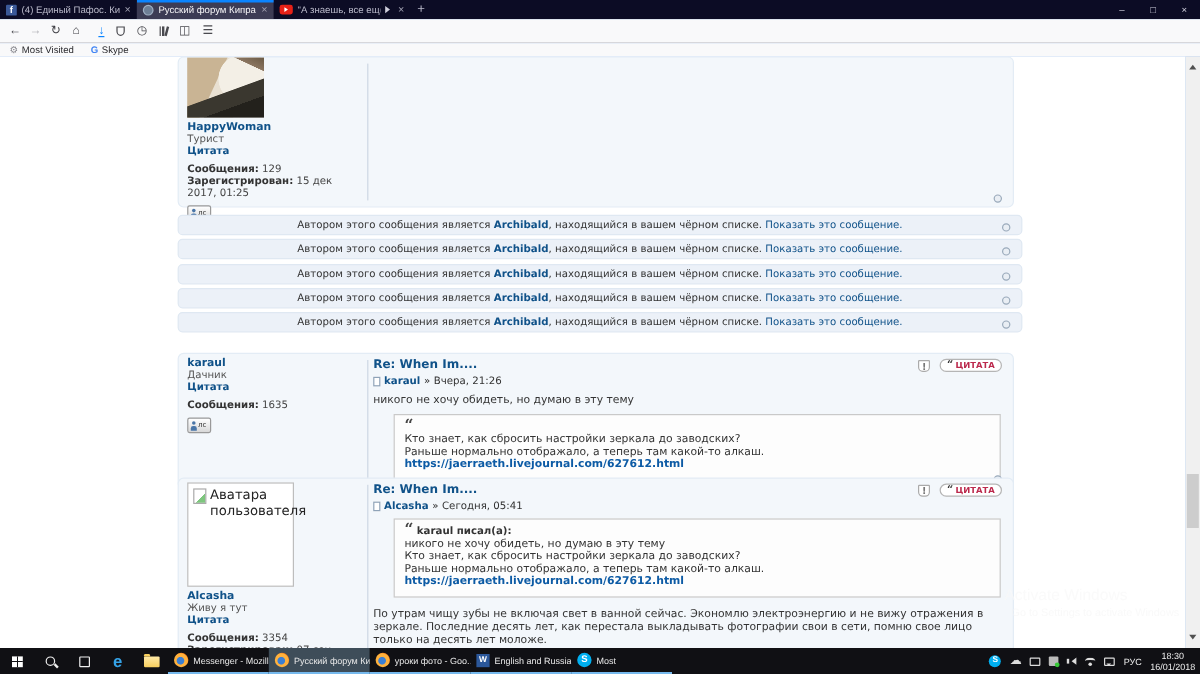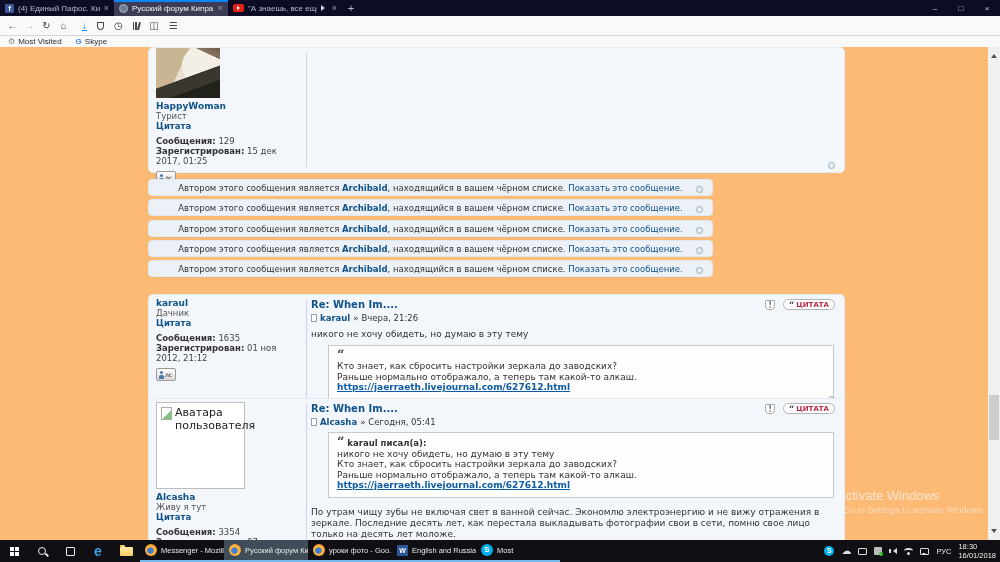--- a/index.html
+++ b/index.html
@@ -37,21 +37,21 @@
   .lib-ico i { display:block; width:1.5px; height:8px; background:#4a4a4f; }
   .lib-ico i:last-child { transform:rotate(15deg); }
 
   
   .bookmarks { position:absolute; top:36px; left:0; right:0; height:11px; background:#f9f9fa; display:flex; align-items:center; padding:0 8px; gap:14px; font-size:8px; color:#2a2a2e; }
   .bm { display:flex; align-items:center; gap:3px; }
   .gear { color:#8a8a90; font-size:8px; }
   .g-logo { color:#4285f4; font-weight:bold; font-size:8px; }
 
   
-  .page { position:absolute; top:47px; left:0; width:988px; height:493px; background:#fdba74; overflow:hidden; font-family:"DejaVu Sans","Liberation Sans",sans-serif; }
+  .page { position:absolute; top:47px; left:0; width:988px; height:493px; background:#ffffff; overflow:hidden; font-family:"DejaVu Sans","Liberation Sans",sans-serif; }
   .scrollbar { position:absolute; top:47px; right:0; width:12px; height:493px; background:#f0f0f0; }
   .scroll-up, .scroll-down { position:absolute; left:3px; width:0; height:0; border:3px solid transparent; }
   .scroll-up { top:4px; border-bottom:4px solid #505050; }
   .scroll-down { bottom:4px; border-top:4px solid #505050; }
   .scroll-thumb { position:absolute; top:348px; left:1px; width:10px; height:45px; background:#cdcdcd; }
 
   .post { position:absolute; left:148px; width:697px; background:#f3f7fb; border:1px solid #e3ecf5; border-radius:5px; }
   .vsep { position:absolute; left:157px; top:5px; bottom:5px; width:1px; background:#ccd6e3; }
   .post-left { position:absolute; left:7px; top:3px; width:146px; font-size:8.5px; color:#444; line-height:10px; }
   .post-right { position:absolute; left:162px; right:10px; top:4px; font-size:9px; color:#333; }
@@ -77,28 +77,28 @@
   .ph-text { position:absolute; left:18px; top:3px; width:66px; font-size:11px; line-height:13px; color:#222; }
 
   .ptitle { color:#105289; font-weight:bold; font-size:10px; }
   .phead { margin-top:3px; font-size:8.5px; color:#333; display:flex; align-items:center; gap:3px; }
   .post-ico { width:6px; height:8px; border:1px solid #8fa3b8; background:#fff; flex:0 0 auto; }
   .pauthor { color:#105289; font-weight:bold; }
   .pbody { margin-top:6px; font-size:9px; line-height:11px; }
   .quote-box { margin:5px 0 0 17px; background:#fdfdfd; border:1px solid #c9c9c9; padding:3px 8px 6px 8px; font-size:9px; line-height:10.5px; }
   .qmark { font-family:"DejaVu Serif",serif; font-weight:bold; font-size:13px; color:#444; line-height:12px; }
   .qhead { font-weight:bold; color:#333; font-size:8.5px; }
-  .extlink { color:#0d5ba5; font-weight:bold; text-decoration:underline; }
+  .extlink { color:#0d5ba5; font-weight:bold; }
 
   .ctrl { position:absolute; right:9px; top:4px; display:flex; align-items:center; gap:8px; }
   .report-ico { width:10px; height:10px; color:#777; font-size:8px; font-weight:bold; text-align:center; line-height:10px; border:1px solid #aaa; border-radius:1px 1px 4px 4px; background:#fff; }
   .quote-btn { display:inline-flex; align-items:center; gap:2px; border:1px solid #b5b5b5; border-radius:8px; background:#fff; padding:0 5px; height:11px; font-size:7px; font-weight:bold; color:#bc2a4d; }
   .quote-btn .qmark { font-size:9px; line-height:8px; color:#333; }
 
-  .notice-row { position:absolute; left:148px; width:565px; height:17px; background:#ecf1f8; border:1px solid #dfe8f2; border-radius:4px; font-size:8.5px; color:#333; display:flex; align-items:center; justify-content:center; }
+  .notice-row { position:absolute; left:148px; width:704px; height:17px; background:#ecf1f8; border:1px solid #dfe8f2; border-radius:4px; font-size:8.5px; color:#333; display:flex; align-items:center; justify-content:center; }
   .notice-row .updot { bottom:2px; }
   .bl-author { color:#105289; font-weight:bold; }
   .bl-link { color:#105289; }
 
   .watermark1 { position:absolute; left:837px; top:488px; font-size:13px; color:rgba(248,248,248,0.7); }
   .watermark2 { position:absolute; left:843px; top:505px; font-size:9px; color:rgba(244,244,244,0.55); }
 
   
   .taskbar { position:absolute; bottom:0; left:0; right:0; height:22px; background:#101014; display:flex; align-items:stretch; color:#eee; }
   .tb-sys { width:28px; display:flex; align-items:center; justify-content:center; }
@@ -123,21 +123,21 @@
   .green-ico { width:8px; height:8px; background:#bbb; border-radius:1px; position:relative; }
   .green-ico::after { content:""; position:absolute; right:-1px; bottom:-1px; width:4px; height:4px; border-radius:50%; background:#37c837; }
   .spk { display:flex; align-items:center; }
   .spk i { display:block; width:2px; height:4px; background:#ddd; }
   .spk::after { content:""; width:0; height:0; border:3px solid transparent; border-right:4px solid #ddd; margin-left:-1px; }
   .wifi { width:9px; height:6px; border-top:2px solid #ddd; border-radius:50% 50% 0 0; position:relative; }
   .wifi::after { content:""; position:absolute; left:3px; top:2px; width:3px; height:3px; background:#ddd; border-radius:50%; }
   .chat-ico { width:9px; height:7px; border:1px solid #ddd; border-radius:1px; position:relative; }
   .chat-ico::after { content:""; position:absolute; left:1px; bottom:-3px; border:2px solid transparent; border-top:2px solid #ddd; }
   .lang { font-size:7.5px; }
-  .clock { font-size:7.5px; line-height:9px; }
+  .clock { text-align:center; font-size:7.5px; line-height:9px; }
 </style>
 </head>
 <body>
 
 <div class="titlebar">
   <div class="tab">
     <span class="fb-ico">f</span>
     <span class="tab-title">(4) Единый Пафос. Кипр</span>
     <span class="tab-close">×</span>
   </div>
@@ -233,21 +233,20 @@
   </div>
 
   <div class="post" style="top:235px; height:114px;margin-top:12px;">
     <div class="vsep"></div>
     <div class="post-left">
       <div class="uname">karaul</div>
       <div class="rank">Дачник</div>
       <div class="qlink">Цитата</div>
       <div class="meta">
         <div><b>Сообщения:</b> <span>1635</span></div>
-        <div><b>Зарегистрирован:</b> <span>01 ноя 2012, 21:12</span></div>
       </div>
       <div class="pm-btn">
         <span class="person"></span>
         <span>лс</span>
       </div>
     </div>
     <div class="post-right">
       <div class="ptitle">Re: When Im....</div>
       <div class="phead">
         <span class="post-ico"></span>

